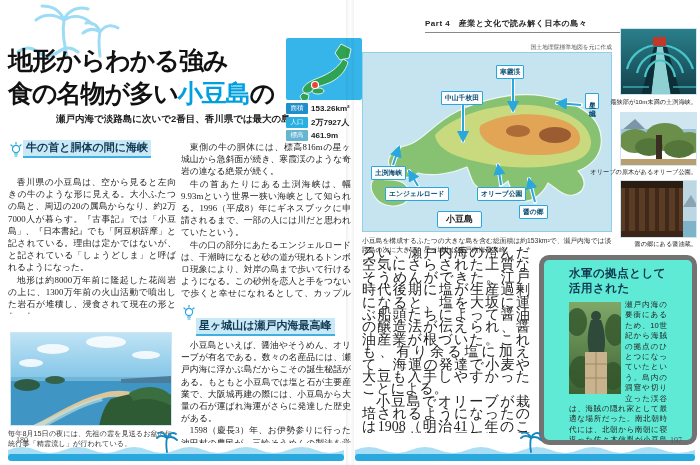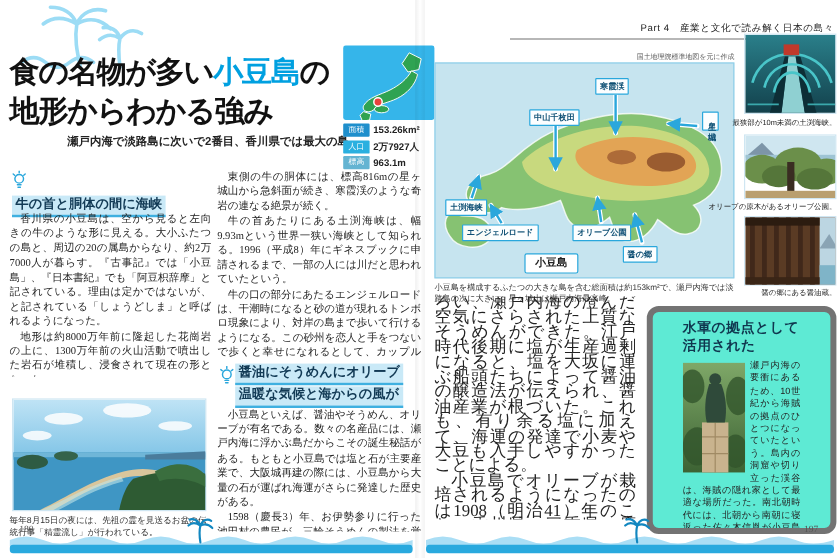--- a/index.html
+++ b/index.html
@@ -27,21 +27,21 @@
                   border-bottom:2px solid #3fb0e0;margin-bottom:1px;}
   .bluehead{display:flex;align-items:center;font-size:11px;font-weight:bold;color:#0a9bd8;margin-top:16px;}
   .bluehead svg{margin-right:3px;flex:none;}
   
   .col{font-family:"Liberation Serif","DejaVu Serif",serif;font-size:8.8px;line-height:12.2px;
        text-align:justify;color:#222;overflow:hidden;}
   .col p{margin:0;text-indent:1em;}
   .cap{font-size:7.2px;line-height:9.8px;color:#333;}
   .pagenum{font-size:8px;color:#555;font-family:"Liberation Serif",serif;}
   
-  .part-head{left:425px;top:18px;width:270px;text-align:right;font-size:8px;font-weight:normal;
+  .part-head{left:425px;top:18px;width:270px;text-align:left;font-size:8px;font-weight:bold;
              color:#222;letter-spacing:0.5px;border-bottom:1.5px solid #888;padding-bottom:3px;}
   .map-title{left:362px;top:36px;}
   .map-credit{left:470px;top:43px;width:142px;text-align:right;font-size:5.8px;color:#555;}
   .tmap{left:362px;top:52px;width:250px;height:180px;background:#c6e4ef;border:1px solid #90cfe9;
         box-sizing:border-box;overflow:hidden;}
   .map-label{position:absolute;background:rgba(255,255,255,0.95);border:1px solid #29a7dc;
              color:#0d4f74;font-size:6.8px;font-weight:bold;padding:1px 3px;white-space:nowrap;
              border-radius:1px;}
   .map-label.vert{writing-mode:vertical-rl;padding:3px 1px;}
   .island-name{position:absolute;background:#fff;border:1.5px solid #29a7dc;color:#222;
@@ -70,22 +70,22 @@
       <g stroke="#9cdcf5" fill="none" stroke-width="3" stroke-linecap="round">
         <path d="M55,52 C52,38 50,28 52,16"></path>
         <path d="M52,16 C42,10 32,10 24,16 M52,16 C48,6 40,2 30,2 M52,16 C56,6 66,2 76,5 M52,16 C62,10 72,12 80,20"></path>
         <path d="M88,52 C87,44 86,36 88,28 M88,28 C82,24 76,25 71,29 M88,28 C86,21 80,18 74,19 M88,28 C93,21 100,20 106,24"></path>
         <path d="M6,48 Q16,40 26,48 T46,48 T66,48"></path>
       </g>
     </svg>
   </div>
 
   <div class="abs title">
+    <div>地形からわかる強み</div>
     <div><span>食の名物が多い</span><span class="hl">小豆島</span><span>の</span></div>
-    <div>地形からわかる強み</div>
   </div>
 
   <div class="abs lead">
     <div>瀬戸内海で淡路島に次いで2番目、香川県では最大の島。</div>
   </div>
 
   <div class="abs jmap">
     <svg width="76" height="62" viewBox="0 0 76 62">
       <g fill="#2fa352" stroke="#ffffff" stroke-width="0.8">
         <path d="M55,6 l10,5 l-2,9 l-9,2 l-5,-7 z"></path>
@@ -101,25 +101,25 @@
     <div class="stat-row">
       <span class="badge b1">面積</span>
       <span class="stat-val">153.26km²</span>
     </div>
     <div class="stat-row">
       <span class="badge b2">人口</span>
       <span class="stat-val">2万7927人</span>
     </div>
     <div class="stat-row">
       <span class="badge b3">標高</span>
-      <span class="stat-val">963.1m</span>
-    </div>
-  </div>
-
-  <div class="abs sec" style="left:10px;top:140px;width:172px;flex-direction:column;">
+      <span class="stat-val">461.9m</span>
+    </div>
+  </div>
+
+  <div class="abs sec" style="left:10px;top:140px;width:172px;">
     <div class="sec-ic">
       <svg width="12" height="16" viewBox="0 0 12 16">
         <g stroke="#2aa7dc" stroke-width="1.2" fill="none" stroke-linecap="round">
           <circle cx="6" cy="7" r="3.6"></circle>
           <path d="M4.5,12 h3 M5,14 h2 M6,0.5 v1.5 M1,3 l1.2,1 M11,3 l-1.2,1"></path>
         </g>
       </svg>
     </div>
     <div class="sec-lines">
       <span>牛の首と胴体の間に海峡</span><br>
@@ -169,22 +169,22 @@
   <div class="abs sec" style="left:183px;top:303px;width:170px;">
     <div class="sec-ic">
       <svg width="12" height="16" viewBox="0 0 12 16">
         <g stroke="#2aa7dc" stroke-width="1.2" fill="none" stroke-linecap="round">
           <circle cx="6" cy="7" r="3.6"></circle>
           <path d="M4.5,12 h3 M5,14 h2 M6,0.5 v1.5 M1,3 l1.2,1 M11,3 l-1.2,1"></path>
         </g>
       </svg>
     </div>
     <div class="sec-lines">
-      <span>醤油にそうめんにオリーブ</span><br>
-      <span>温暖な気候と海からの風が</span>
+      <br>
+      <span>星ヶ城山は瀬戸内海最高峰</span>
     </div>
   </div>
 
   <div class="abs col" style="left:181px;top:339px;width:170px;height:104px;">
     <p>小豆島といえば、醤油やそうめん、オリーブが有名である。数々の名産品には、瀬戸内海に浮かぶ島だからこその誕生秘話がある。もともと小豆島では塩と石が主要産業で、大阪城再建の際には、小豆島から大量の石が運ばれ海運がさらに発達した歴史がある。</p>
     <p>1598（慶長3）年、お伊勢参りに行った池田村の農民が、三輪そうめんの製法を覚えて島に伝えたところ、良質な小麦、塩、水がそ</p>
   </div>
 
   <div class="abs pagenum" style="left:16px;top:436px;">180</div>
 

